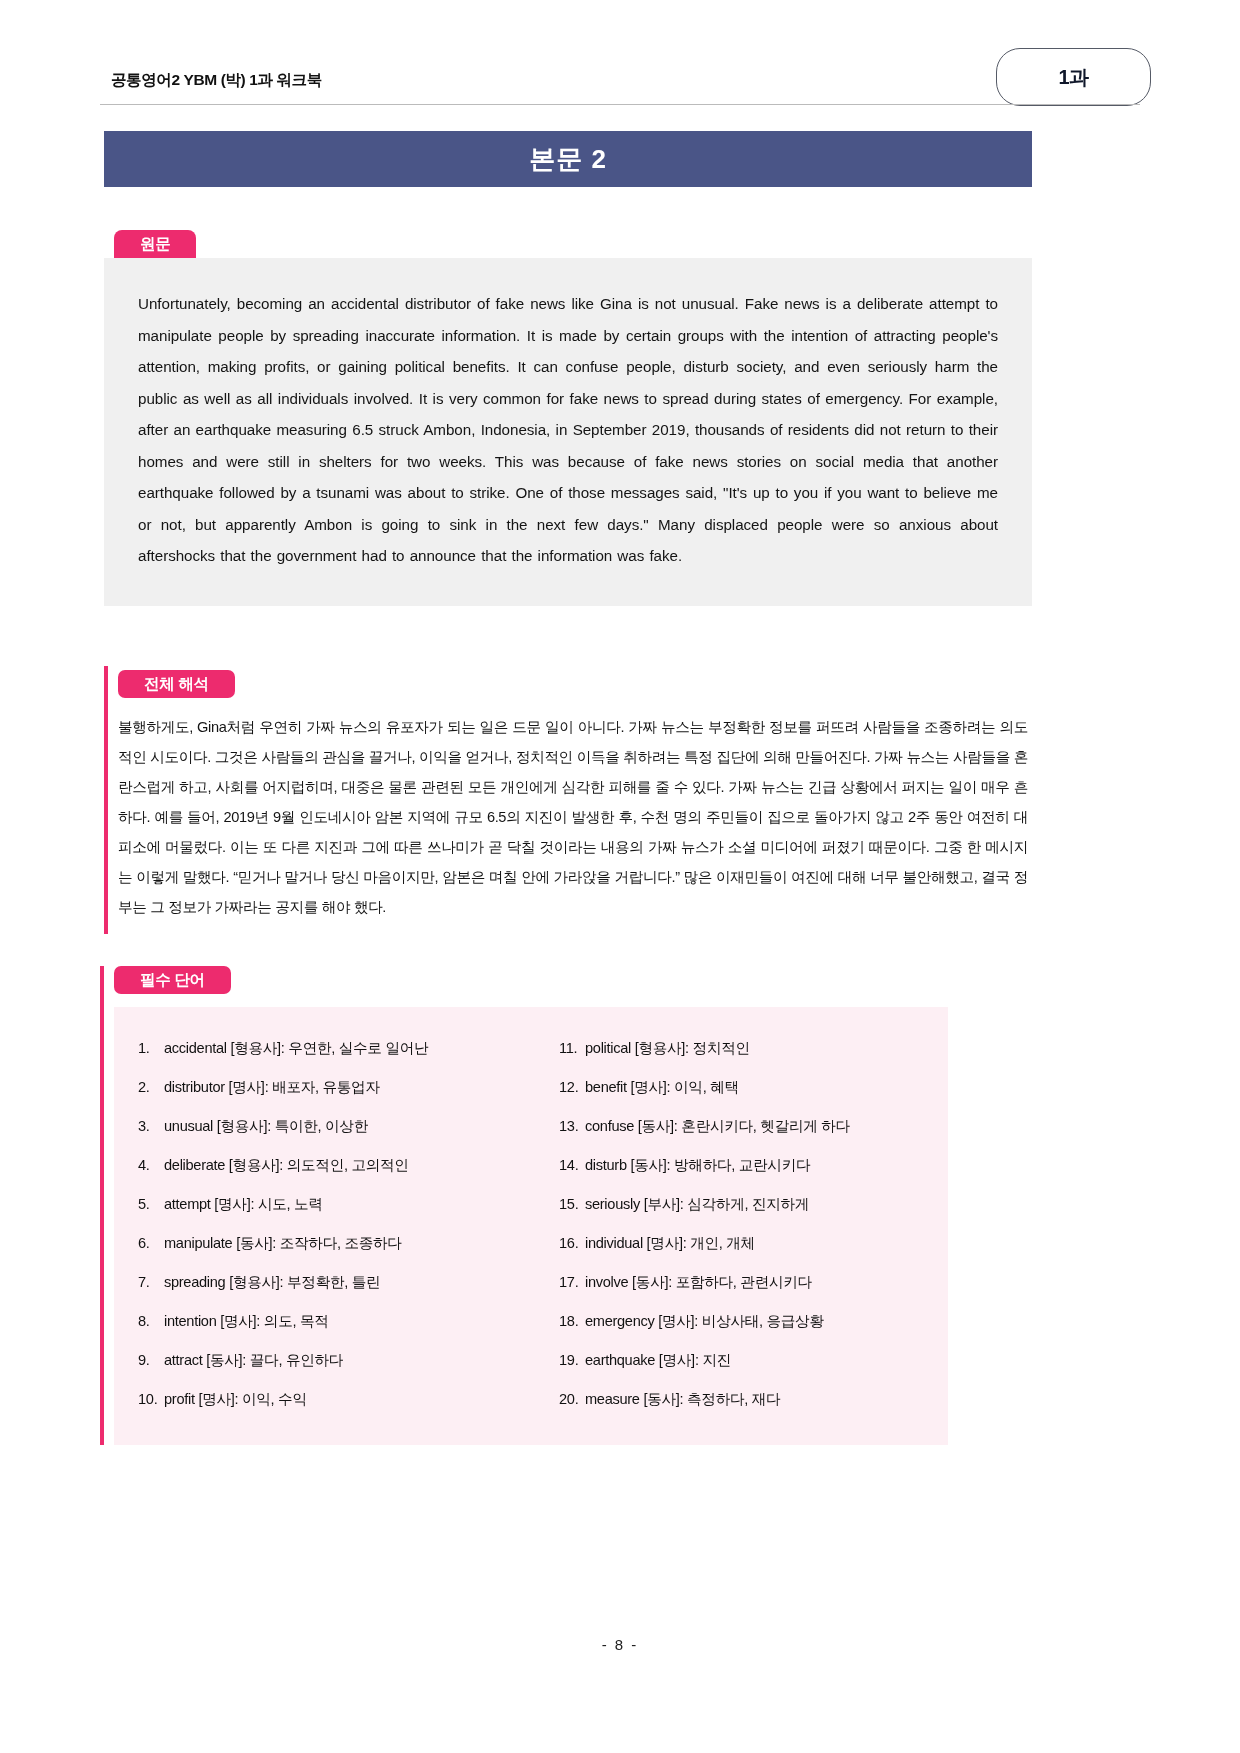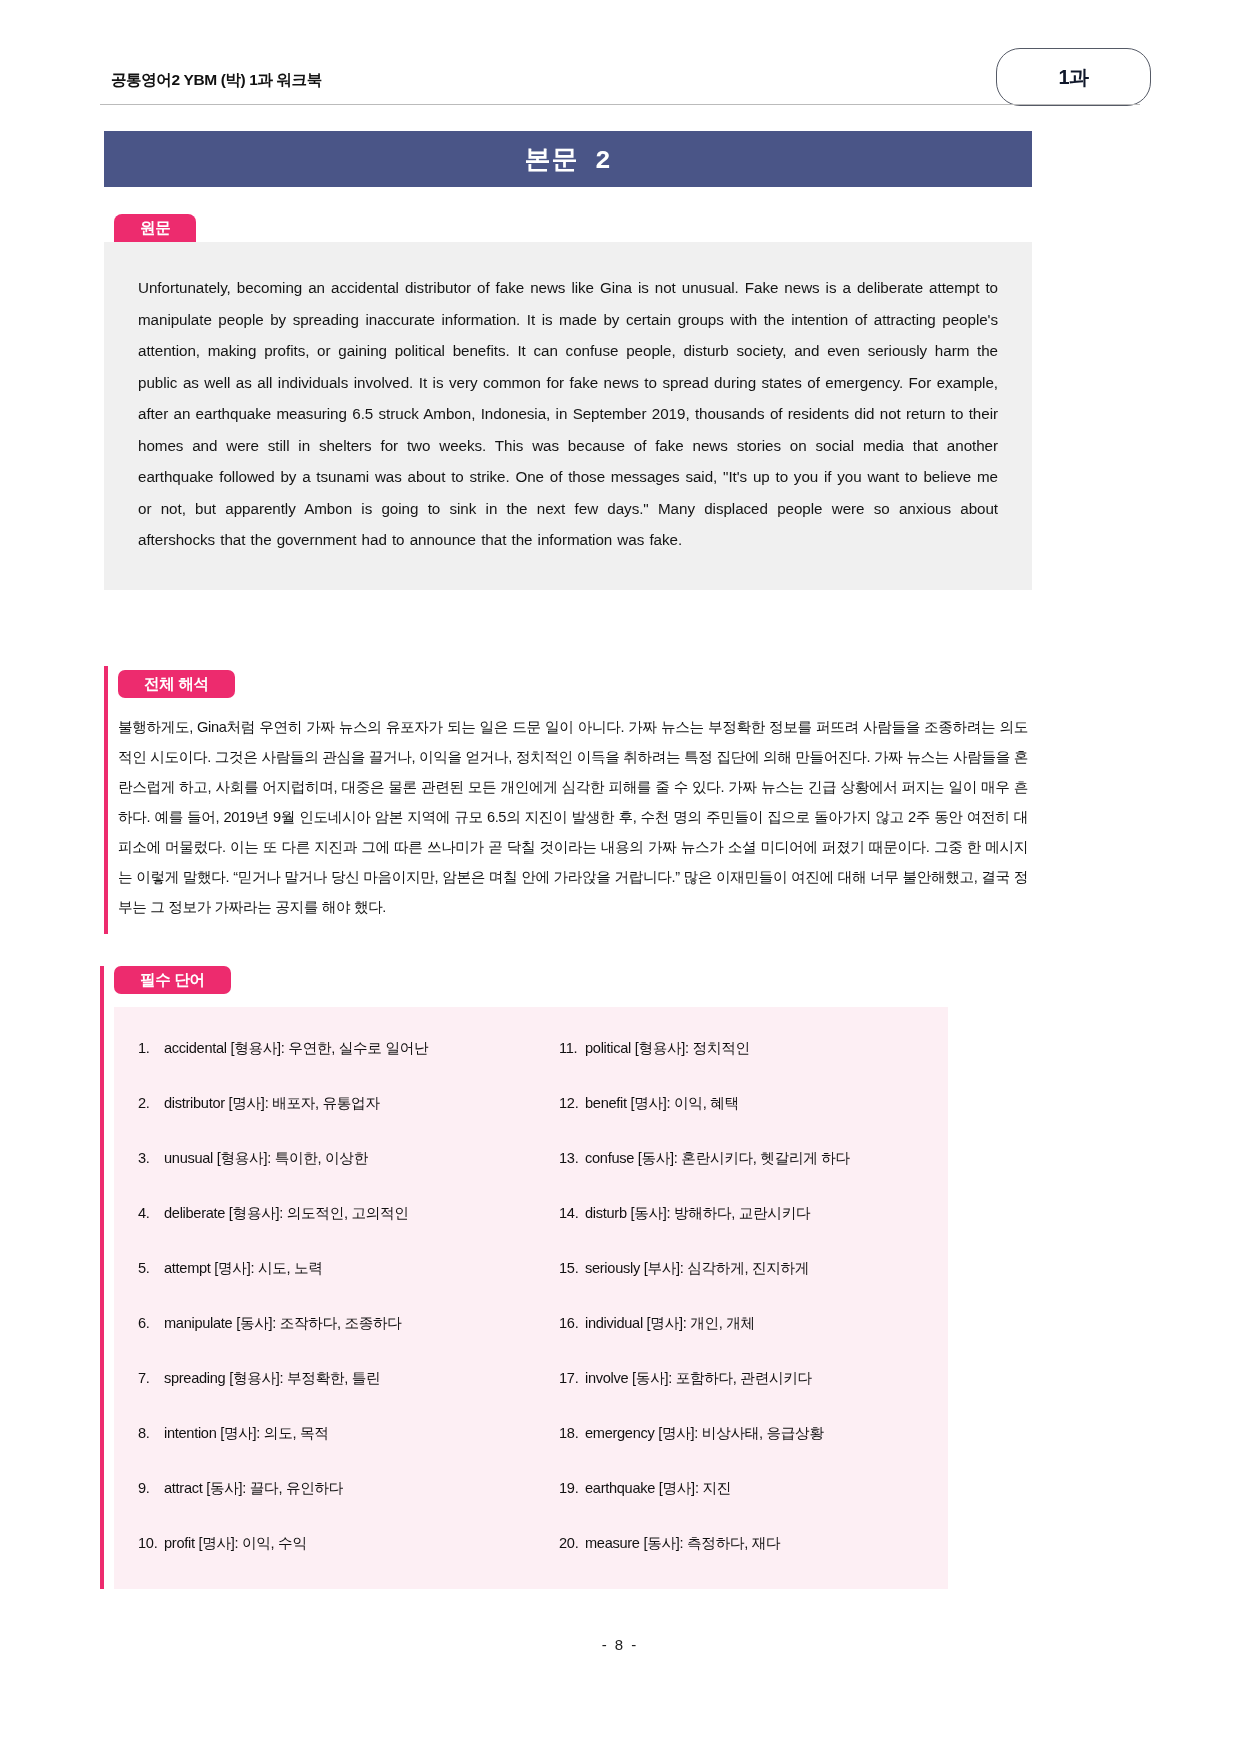--- a/index.html
+++ b/index.html
@@ -72,21 +72,20 @@
   .title-banner {
     position: absolute;
     top: 131px;
     left: 104px;
     width: 928px;
     height: 56px;
     background: #4a5587;
     display: flex;
     align-items: center;
     justify-content: center;
-    font-family: Liberation Mono, monospace;
   }
   .title-banner-text {
     color: #ffffff;
     font-size: 26px;
     font-weight: 700;
     letter-spacing: 1px;
   }
 
   
   .badge {
@@ -105,21 +104,21 @@
     border-radius: 8px 8px 0 0;
   }
   .badge-round {
     border-radius: 7px;
     text-align: right;
   }
 
   
   .sec-wonmun {
     position: absolute;
-    top: 214px;
+    top: 230px;
     left: 104px;
     width: 928px;
   }
   .sec-wonmun .badge-wrap {
     margin-left: 10px;
   }
   .english-box {
     background: #f0f0f0;
     padding: 18px 22px 22px 22px;
     margin-top: 0;
@@ -169,21 +168,21 @@
     background: #fdeff4;
     margin-top: 13px;
     padding: 22px 24px 26px 24px;
     display: flex;
     gap: 0;
   }
   .vocab-col {
     width: 50%;
     display: flex;
     flex-direction: column;
-    gap: 16px;
+    gap: 0;
   }
   .vocab-col.right {
     padding-left: 28px;
   }
   .vocab-item {
     font-size: 14.6px;
     line-height: 39px;
     color: #111111;
     letter-spacing: -0.3px;
     white-space: nowrap;

